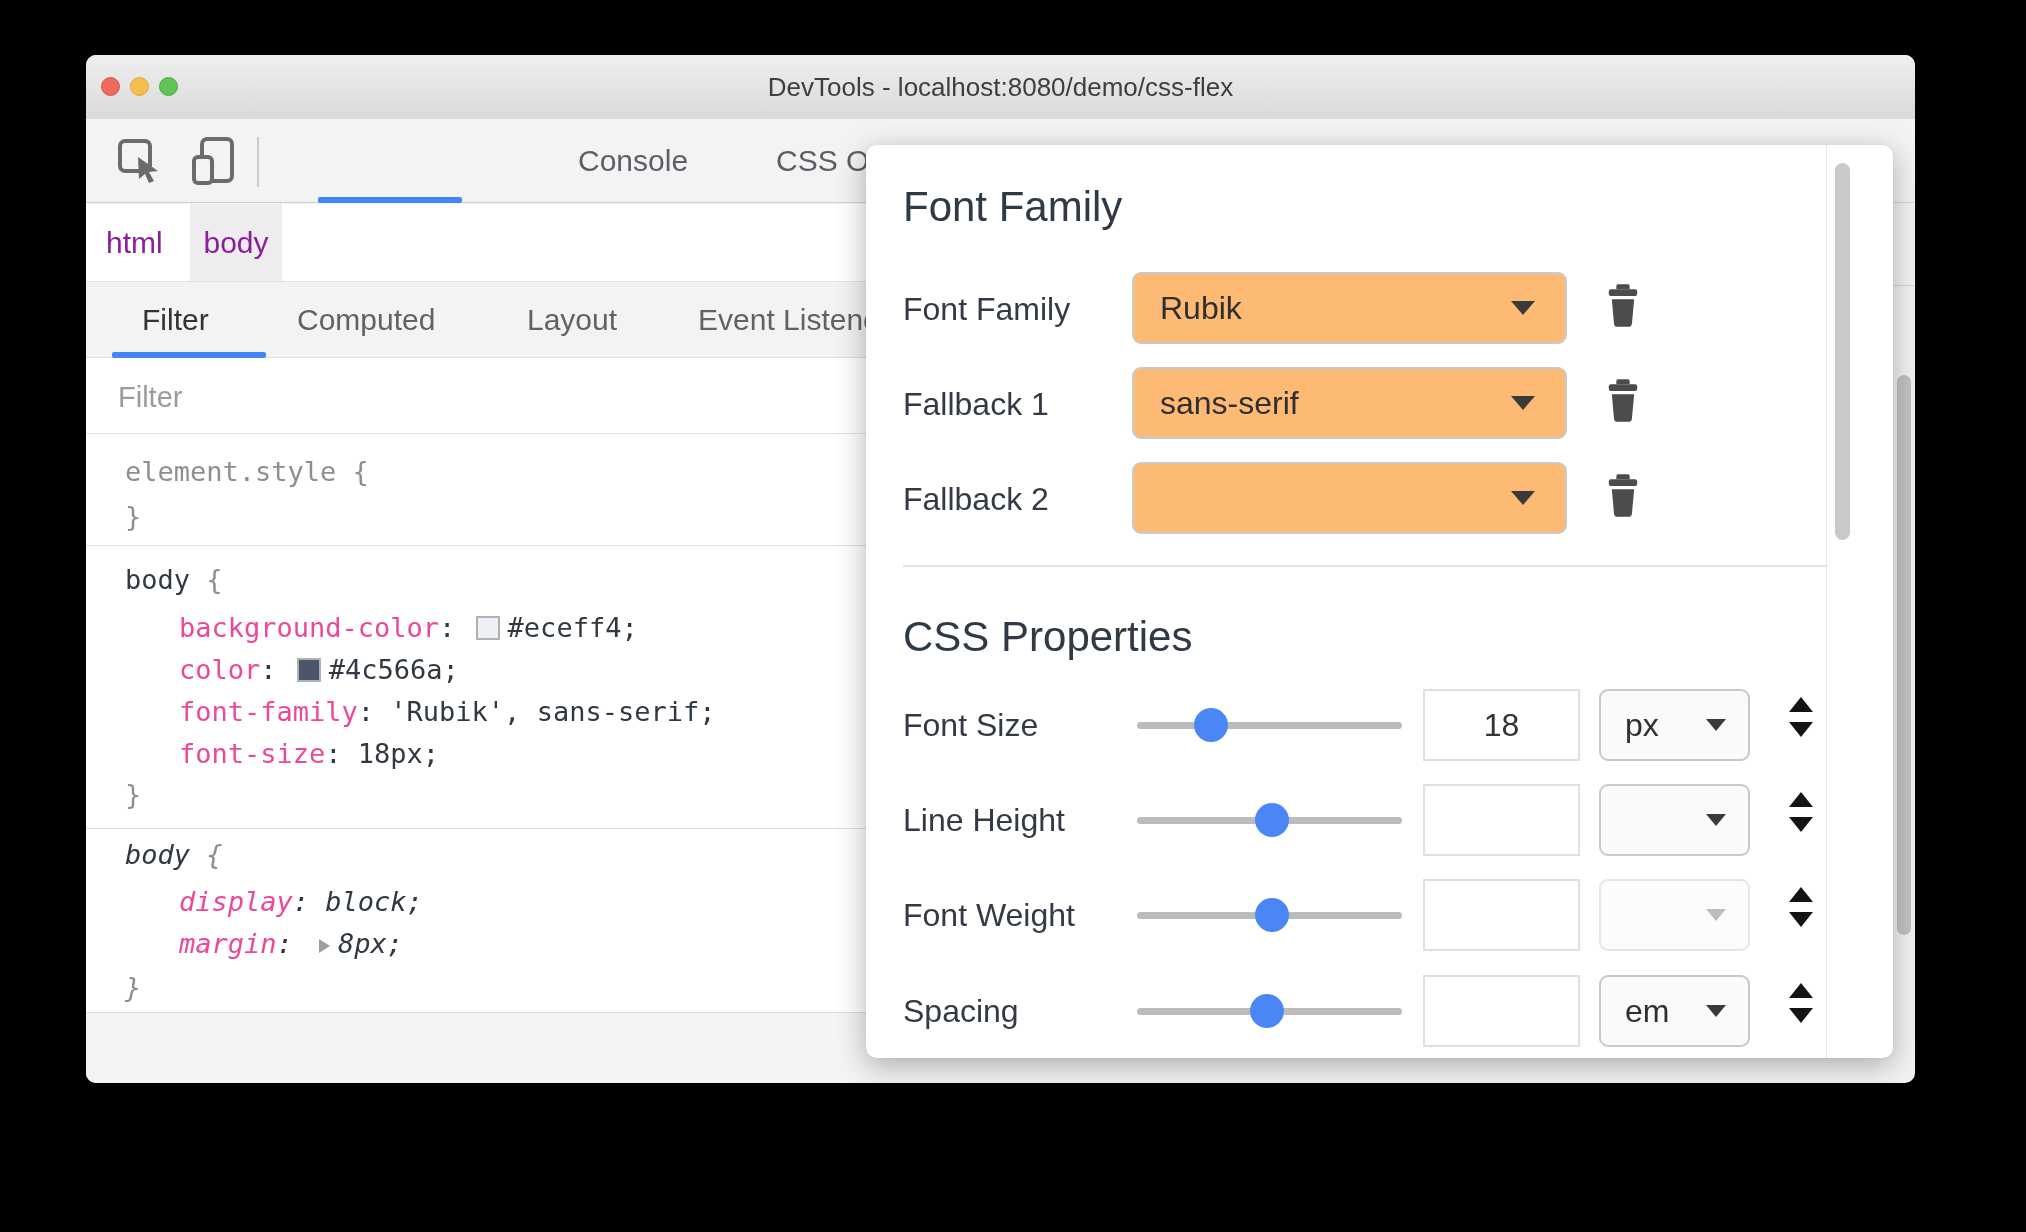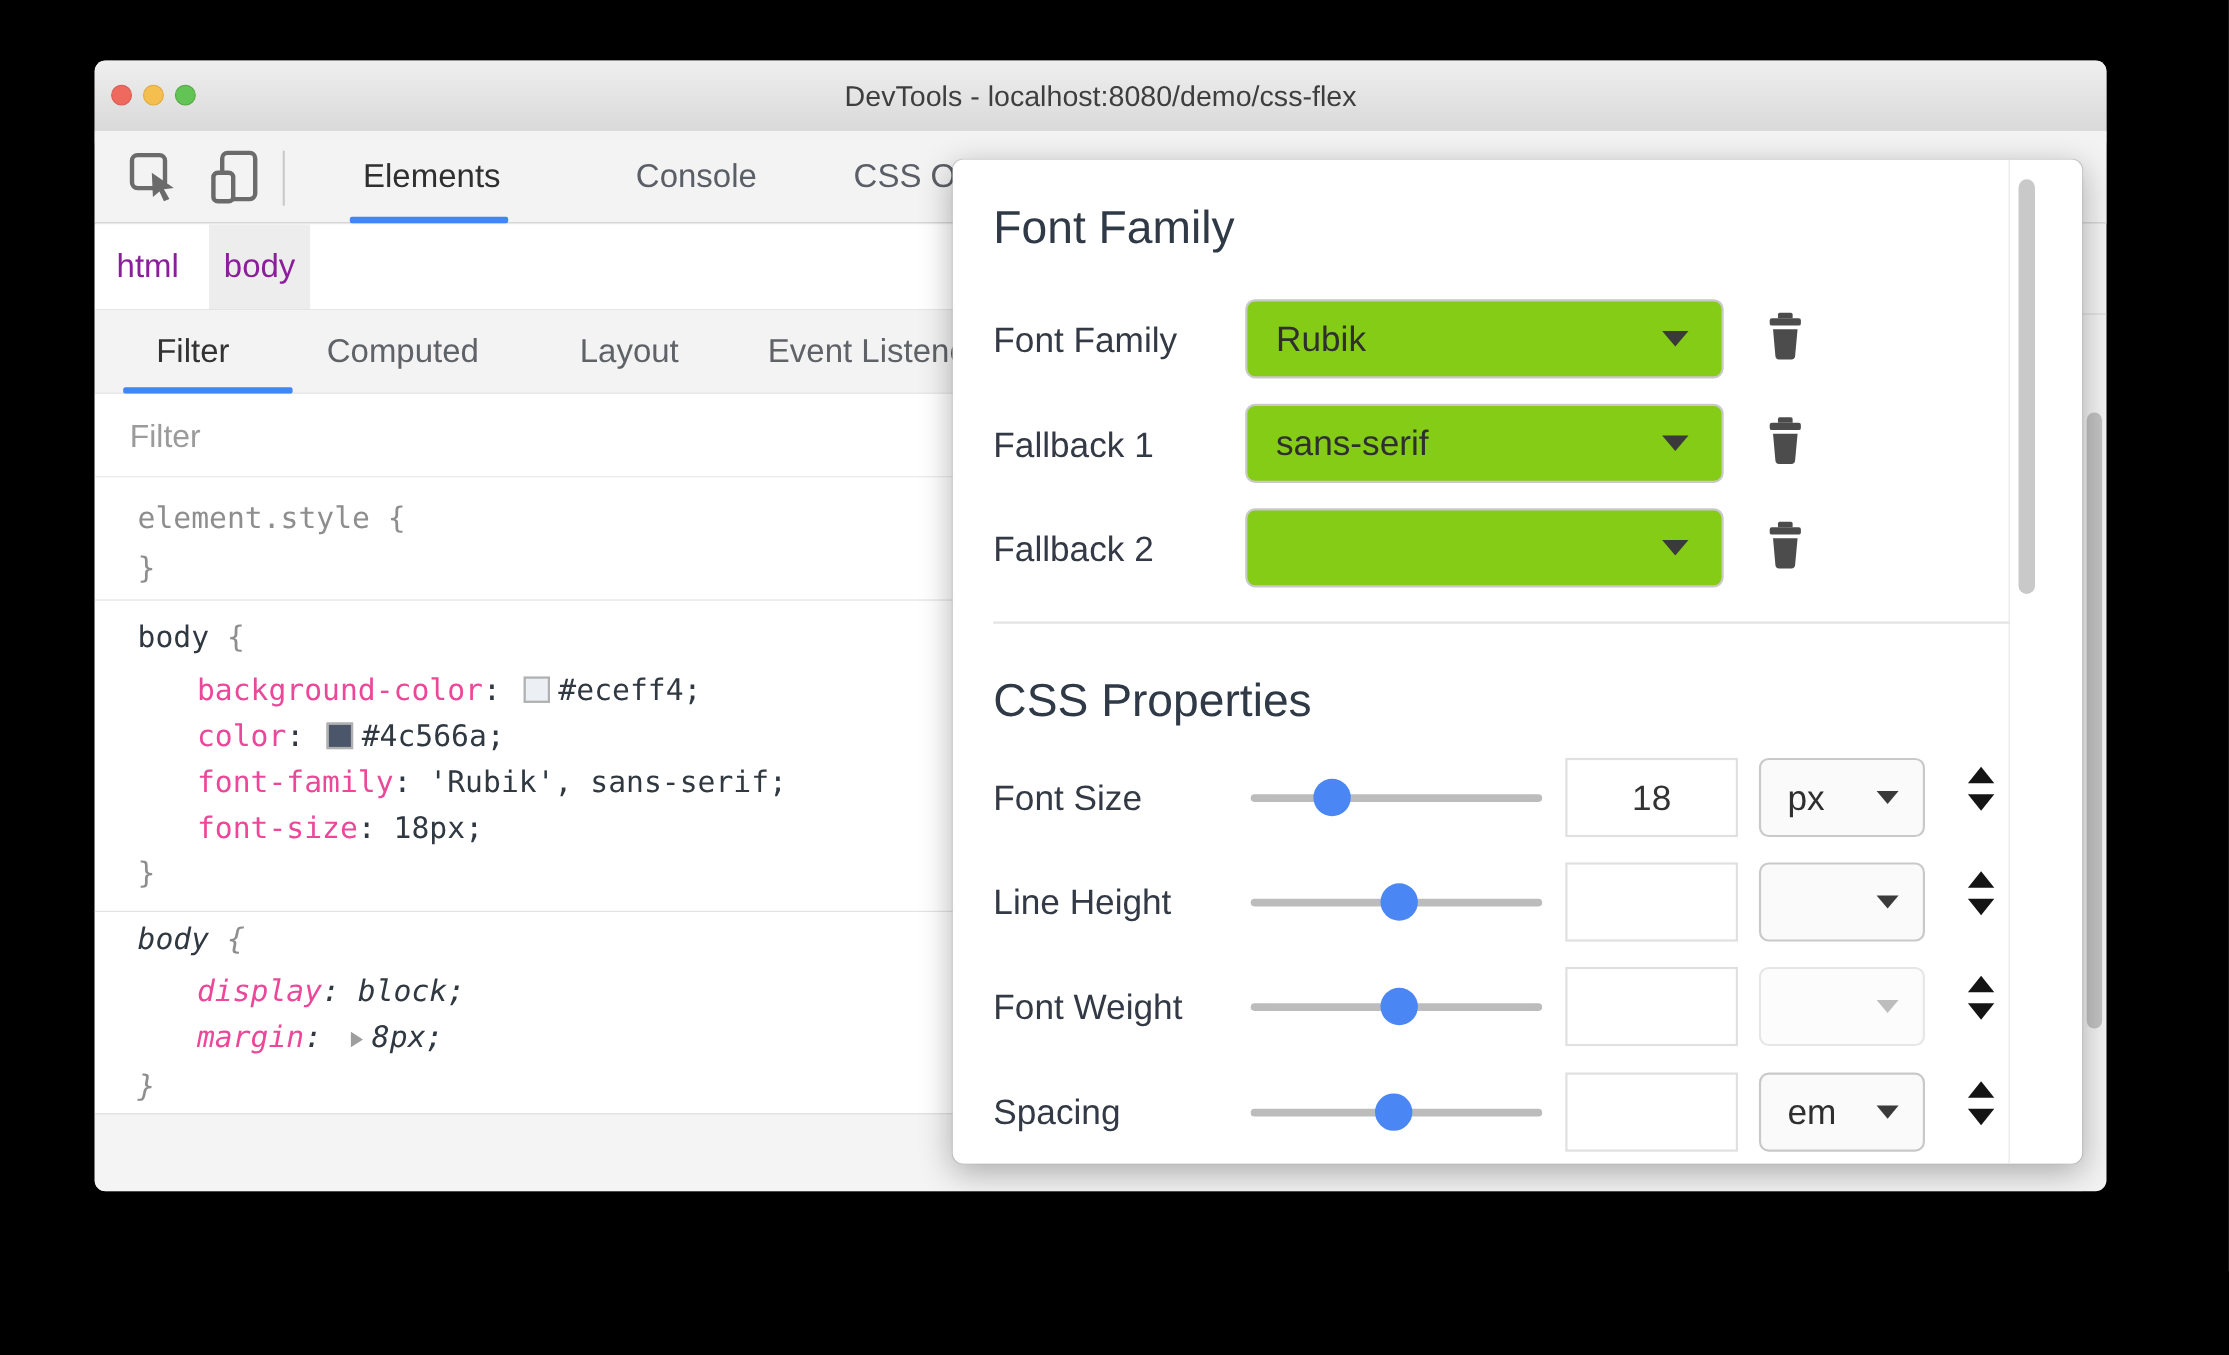--- a/index.html
+++ b/index.html
@@ -53,21 +53,21 @@
   
   .striphair{left:1807px;width:22px;height:1px;background:#d8d8d8;}
   .winscroll{left:1811px;top:320px;width:14px;height:560px;border-radius:7px;background:#c3c3c3;}
   
   .overlay{left:866px;top:145px;width:1027px;height:913px;background:#fff;border-radius:10px;
            box-shadow:0 8px 30px rgba(0,0,0,.30),0 0 1px rgba(0,0,0,.2);z-index:5;}
   .ov-scrolltrack{left:960px;top:0;width:1px;height:913px;background:#e6e6e6;}
   .ov-scrollthumb{left:969px;top:18px;width:15px;height:377px;border-radius:8px;background:#c9c9c9;}
   .ov-h1{left:37px;font-size:42px;color:#2f3a46;}
   .ov-label{left:37px;font-size:32px;color:#333a45;white-space:nowrap;}
-  .ov-select{left:266px;width:435px;height:72px;background:#84cc16;border:2px solid #c9c9c9;border-radius:9px;box-sizing:border-box;}
+  .ov-select{left:266px;width:435px;height:72px;background:#fdba74;border:2px solid #c9c9c9;border-radius:9px;box-sizing:border-box;}
   .ov-select .txt{left:26px;top:0;height:68px;line-height:68px;font-size:32px;color:#2f2f2f;white-space:nowrap;}
   .caret{width:0;height:0;border-left:12px solid transparent;border-right:12px solid transparent;border-top:14px solid #3a3a3a;}
   .ov-select .caret{right:30px;top:27px;}
   .trashbtn{left:737px;width:40px;height:48px;background:transparent;border:none;padding:0;cursor:pointer;}
   .ov-divider{left:37px;top:420px;width:924px;height:2px;background:#e3e3e3;}
   .slidertrack{left:271px;width:265px;height:7px;border-radius:4px;background:#bcbcbc;}
   .sliderthumb{top:-14px;width:34px;height:34px;border-radius:50%;background:#4a87f5;}
   .numinput{left:557px;width:157px;height:72px;border:2px solid #e0e0e0;background:#fff;box-sizing:border-box;
             font-size:32px;color:#333;text-align:center;font-family:"Liberation Sans",sans-serif;outline:none;}
   .unitsel{left:733px;width:151px;height:72px;background:#fafafa;border:2px solid #c9c9c9;border-radius:9px;box-sizing:border-box;}
@@ -105,21 +105,20 @@
       <button class="abs iconly" style="left:104px;top:16px;width:52px;height:52px;">
         <span>
           <svg width="52" height="52" viewBox="0 0 52 52">
             <rect x="12" y="4" width="30" height="42" rx="5" fill="none" stroke="#6b6b6b" stroke-width="4"></rect>
             <rect x="4" y="22" width="18" height="26" rx="4" fill="#f3f3f3" stroke="#6b6b6b" stroke-width="4"></rect>
           </svg>
         </span>
       </button>
       <div class="abs tbsep"></div>
 
-      <div class="abs tbtab active" style="left:244px;">Elements</div>
       <div class="abs tb-underline"></div>
       <div class="abs tbtab" style="left:492px;">Console</div>
       <div class="abs tbtab" style="left:690px;">CSS Overview</div>
 
       <div class="abs stub-badge"></div>
       <div class="abs stub-dot"></div>
       <div class="abs stub-sep"></div>
       <div class="abs stub-ico1"></div>
       <div class="abs stub-ico2"></div>
     </div>

